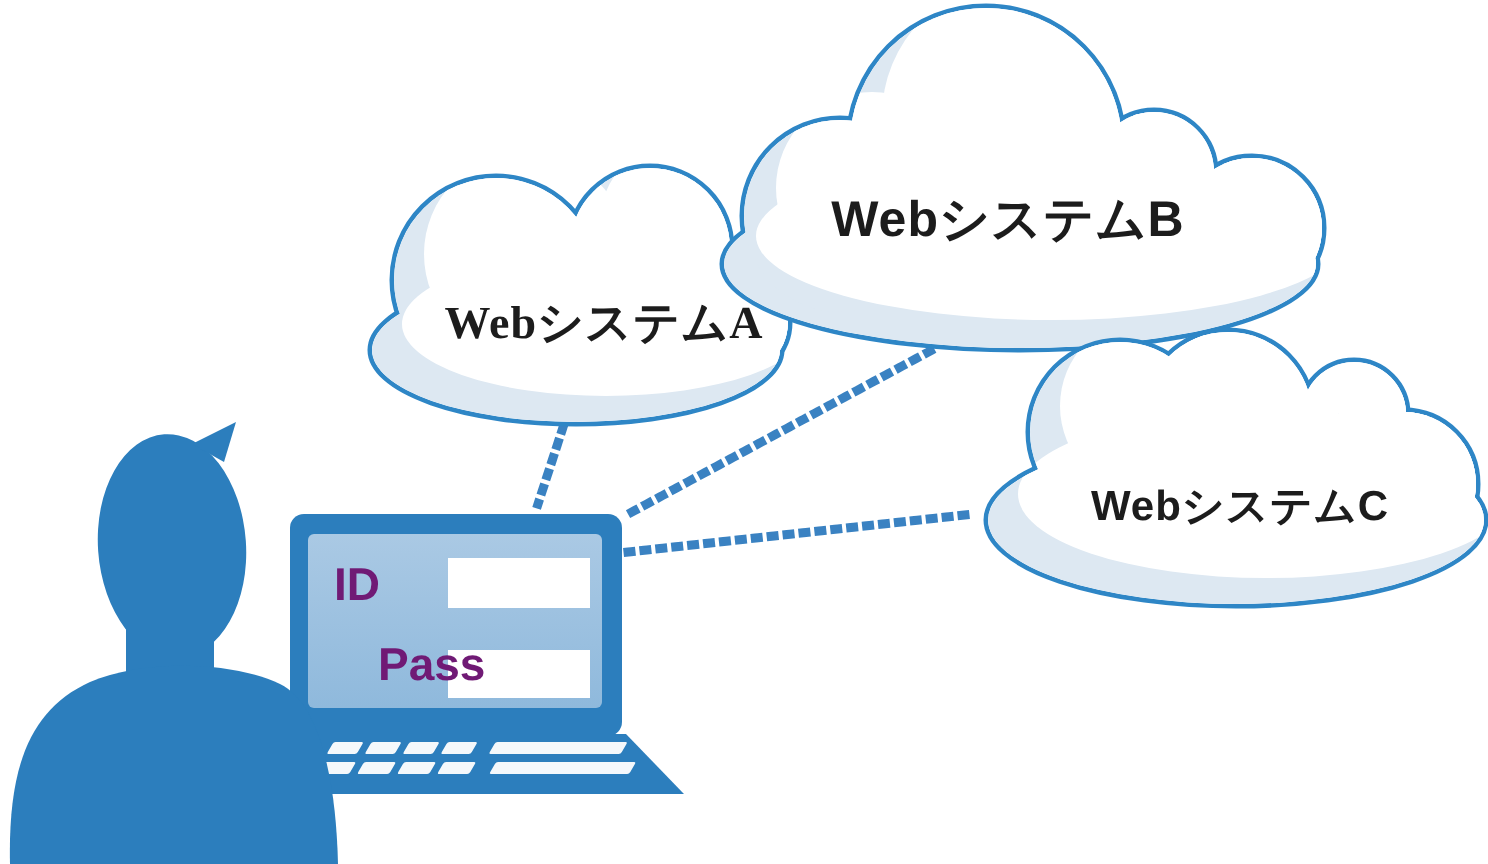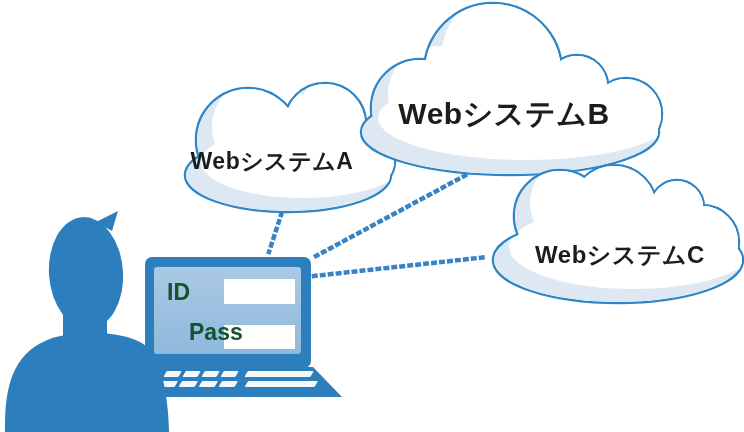--- a/index.html
+++ b/index.html
@@ -13,27 +13,27 @@
   #artwork{position:absolute;left:0;top:0;}
   .cloud-label{
     position:absolute;
     text-align:center;
     font-weight:bold;
     color:#1c1c1c;
     letter-spacing:0.5px;
     white-space:nowrap;
     line-height:1.1;
   }
-  #label-cloud-a{left:170px;top:149px;width:204px;font-size:23px;}
-  #label-cloud-b{left:398px;top:97px;width:212px;font-size:30px;}
-  #label-cloud-c{left:514px;top:242px;width:212px;font-size:24px;}
+  #label-cloud-a{left:200px;top:149px;width:204px;font-size:23px;font-family:Liberation Serif, serif;}
+  #label-cloud-b{left:398px;top:97px;width:212px;font-size:25px;}
+  #label-cloud-c{left:514px;top:242px;width:212px;font-size:21px;}
   .screen-label{
     position:absolute;
     font-weight:bold;
-    color:#14532d;
+    color:#701a75;
     font-size:23px;
     line-height:1;
     white-space:nowrap;
   }
   #label-id{left:167px;top:281px;}
   #label-pass{left:161px;top:321px;margin-left:28px;}
 </style>
 </head>
 <body>
 

